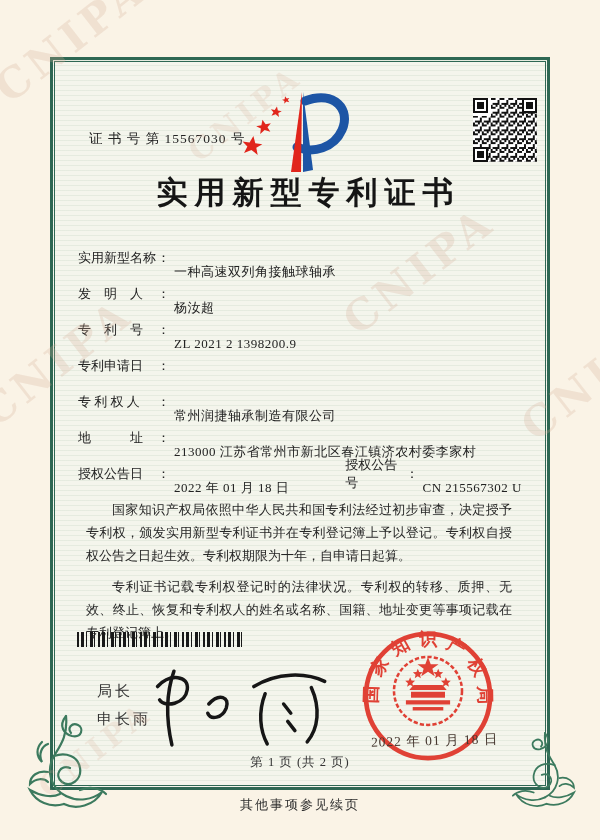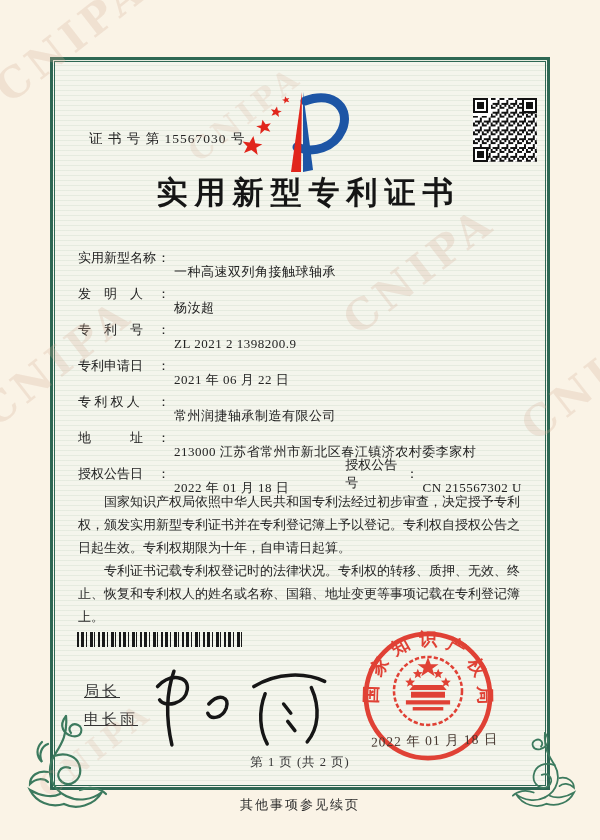--- a/index.html
+++ b/index.html
@@ -48,36 +48,36 @@
   .f-row{height:36px;display:flex;align-items:center;font-size:13px;color:#222;}
   .f-label{flex:none;width:79px;white-space:nowrap;overflow:visible;}
   .f-colon{flex:none;}
   .f-value{white-space:nowrap;margin-left:4px;letter-spacing:0.5px;margin-top:28px;}
   .grant-gap{width:56px;flex:none;}
   
   .paras{
     position:absolute;left:25px;right:27px;top:430px;
     font-size:13px;line-height:23px;text-align:justify;color:#262626;
   }
-  .paras p{margin:0;text-indent:2em;}
+  .paras p{margin:8px;text-indent:2em;}
   
   .barcode{
     position:absolute;left:24px;top:572px;width:166px;height:15px;
     background:repeating-linear-gradient(90deg,
       #191919 0 2px, rgba(0,0,0,0) 2px 4px,
       #191919 4px 7px, rgba(0,0,0,0) 7px 9px,
       #191919 9px 10px, rgba(0,0,0,0) 10px 13px,
       #191919 13px 16px, rgba(0,0,0,0) 16px 17px,
       #191919 17px 18px, rgba(0,0,0,0) 18px 21px);
   }
   
   .signer{
-    position:absolute;left:31px;top:617px;
+    position:absolute;left:44px;top:617px;
     font-family:"Liberation Sans","DejaVu Sans",sans-serif;
-    font-size:15px;letter-spacing:3px;color:#333;line-height:28px;text-decoration:underline;
+    font-size:15px;letter-spacing:3px;color:#333;line-height:28px;
   }
   .sig-svg{position:absolute;left:82px;top:596px;width:205px;height:98px;}
   
   .seal{position:absolute;left:307px;top:568px;width:136px;height:136px;opacity:0.95;}
   .seal-date{
     position:absolute;left:318px;top:672px;font-size:13.5px;letter-spacing:1px;
     color:#45372f;transform:rotate(-1.5deg);z-index:3;white-space:nowrap;
   }
   
   .page-note{
@@ -168,21 +168,20 @@
       <span class="f-value">杨汝超</span>
     </div>
     <div class="f-row">
       <span class="f-label">专　利　号</span>
         <span class="f-colon">：</span>
       <span class="f-value">ZL 2021 2 1398200.9</span>
     </div>
     <div class="f-row">
       <span class="f-label">专利申请日</span>
         <span class="f-colon">：</span>
-      <span class="f-value">2021 年 06 月 22 日</span>
     </div>
     <div class="f-row">
       <span class="f-label">专 利 权 人</span>
         <span class="f-colon">：</span>
       <span class="f-value">常州润捷轴承制造有限公司</span>
     </div>
     <div class="f-row">
       <span class="f-label">地　　　址</span>
         <span class="f-colon">：</span>
       <span class="f-value">213000 江苏省常州市新北区春江镇济农村委李家村</span>

